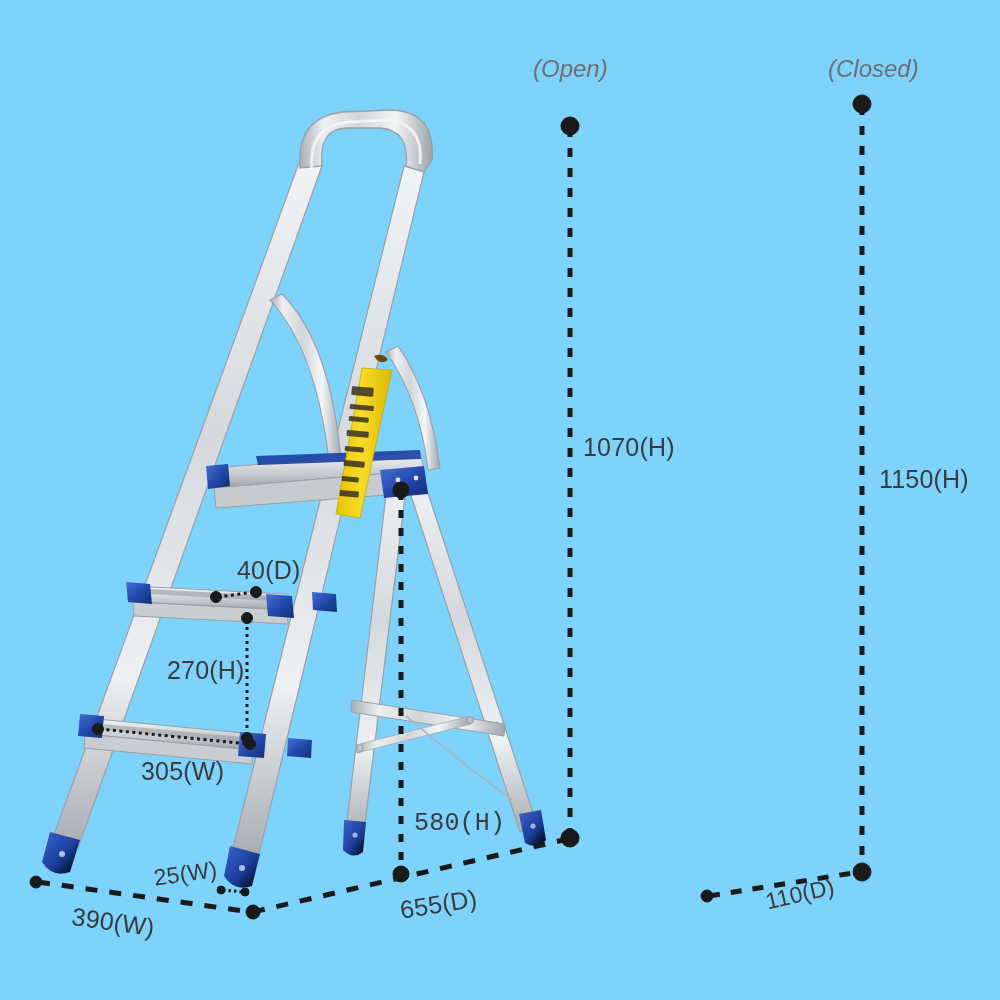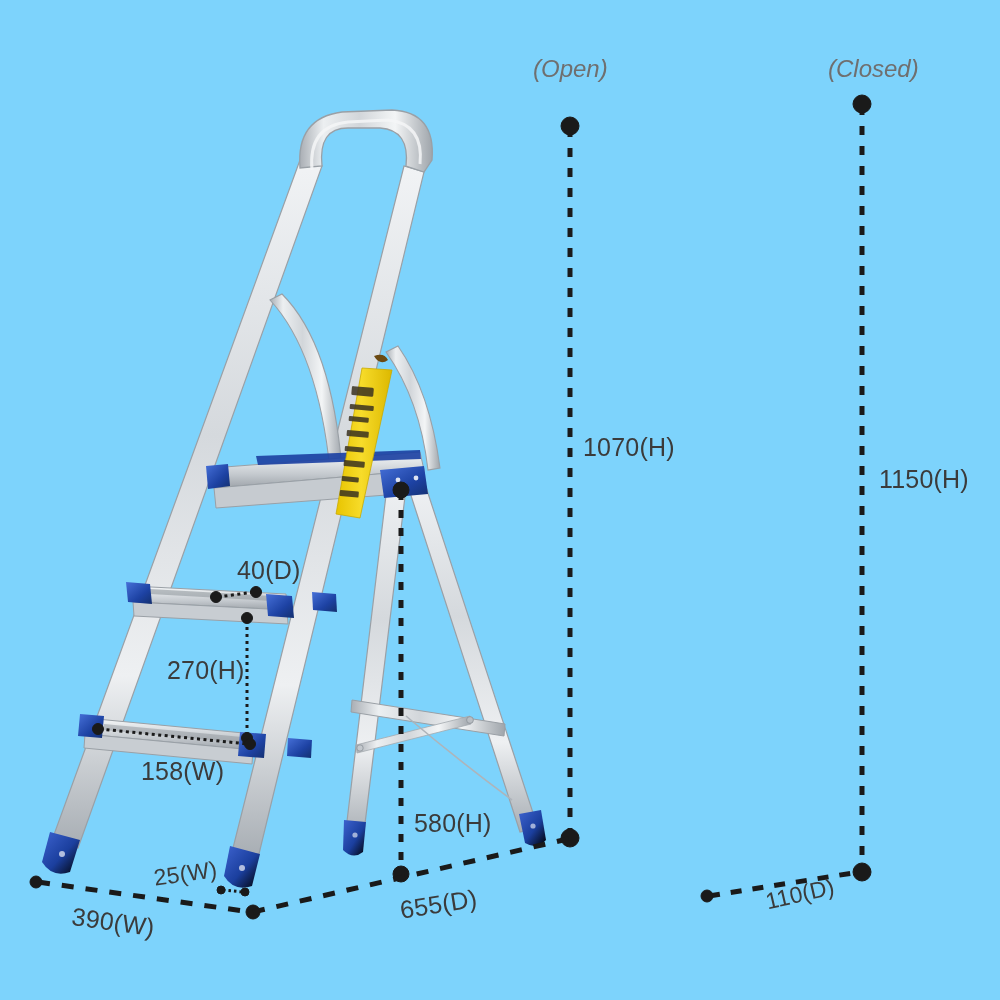--- a/index.html
+++ b/index.html
@@ -238,25 +238,25 @@
   <div class="state-label" style="left:828px; top:55px;">(Closed)</div>
 
   <div class="dim-label" style="left:583px; top:433px;">1070(H)</div>
 
   <div class="dim-label" style="left:879px; top:456px;margin-top:9px;">1150(H)</div>
 
   <div class="dim-label" style="left:237px; top:556px;">40(D)</div>
 
   <div class="dim-label" style="left:167px; top:656px;">270(H)</div>
 
-  <div class="dim-label" style="left:141px; top:757px;">158(W)</div>
+  <div class="dim-label" style="left:141px; top:757px;">305(W)</div>
 
   <div class="dim-label rot-25 small" style="left:152px; top:865px;">25(W)</div>
 
   <div class="dim-label rot-390" style="left:74px; top:902px;">390(W)</div>
 
-  <div class="dim-label" style="left:414px; top:809px;">580(H)</div>
+  <div class="dim-label" style="left:414px; top:809px;font-family:Liberation Mono, monospace;">580(H)</div>
 
   <div class="dim-label rot-655" style="left:398px; top:896px;">655(D)</div>
 
   <div class="dim-label rot-110 small" style="left:763px; top:889px;">110(D)</div>
 
 </div>
 
 </body></html>

